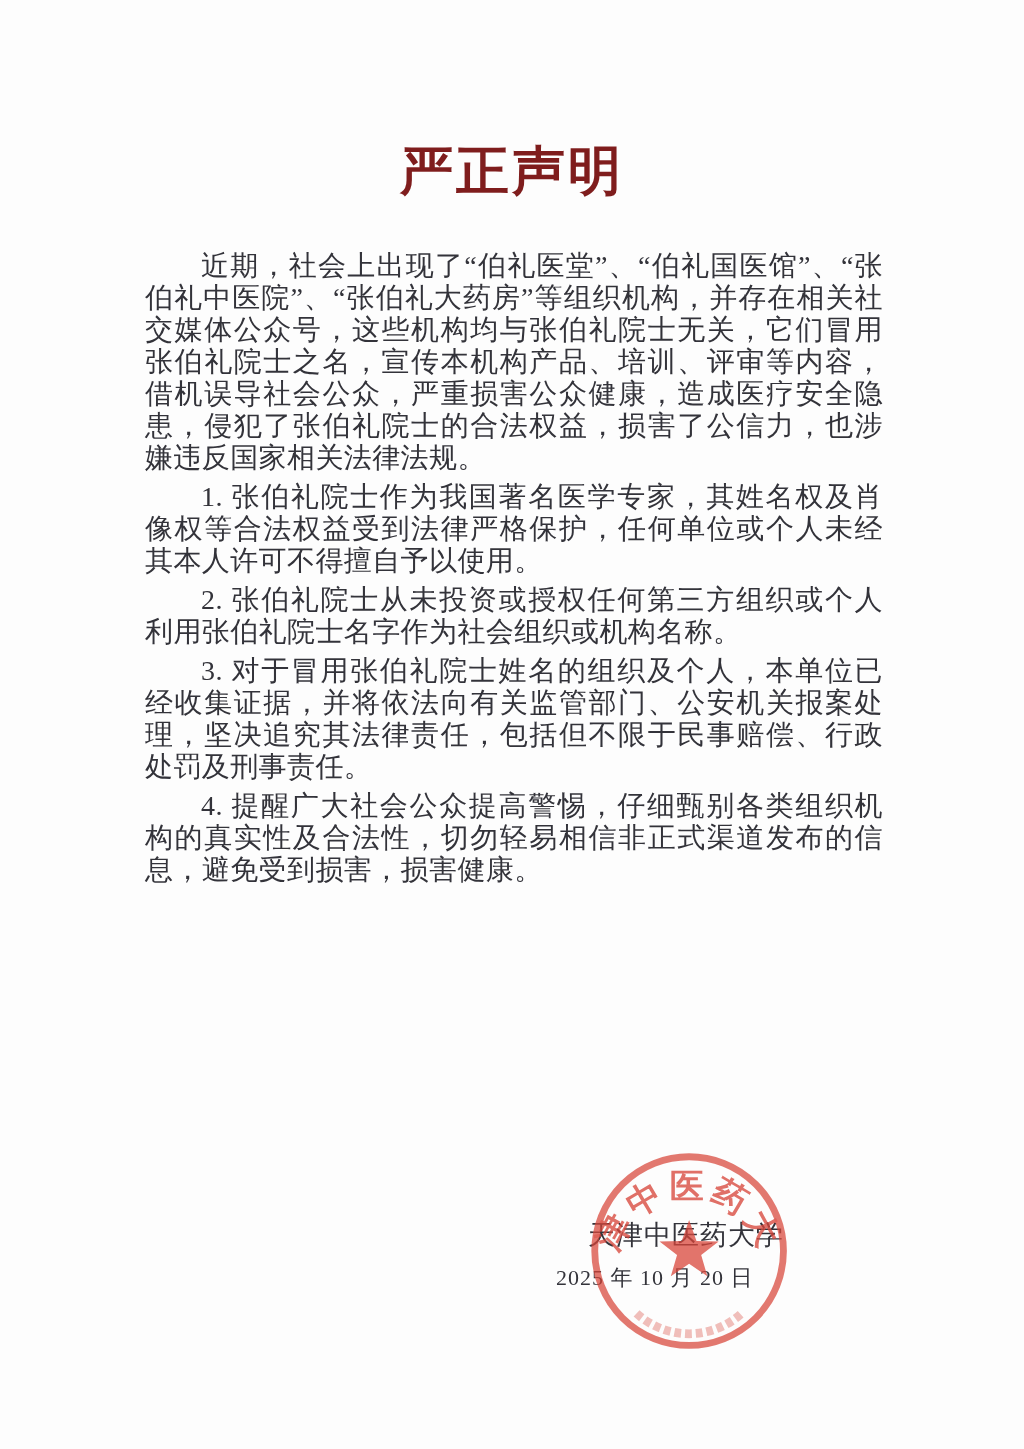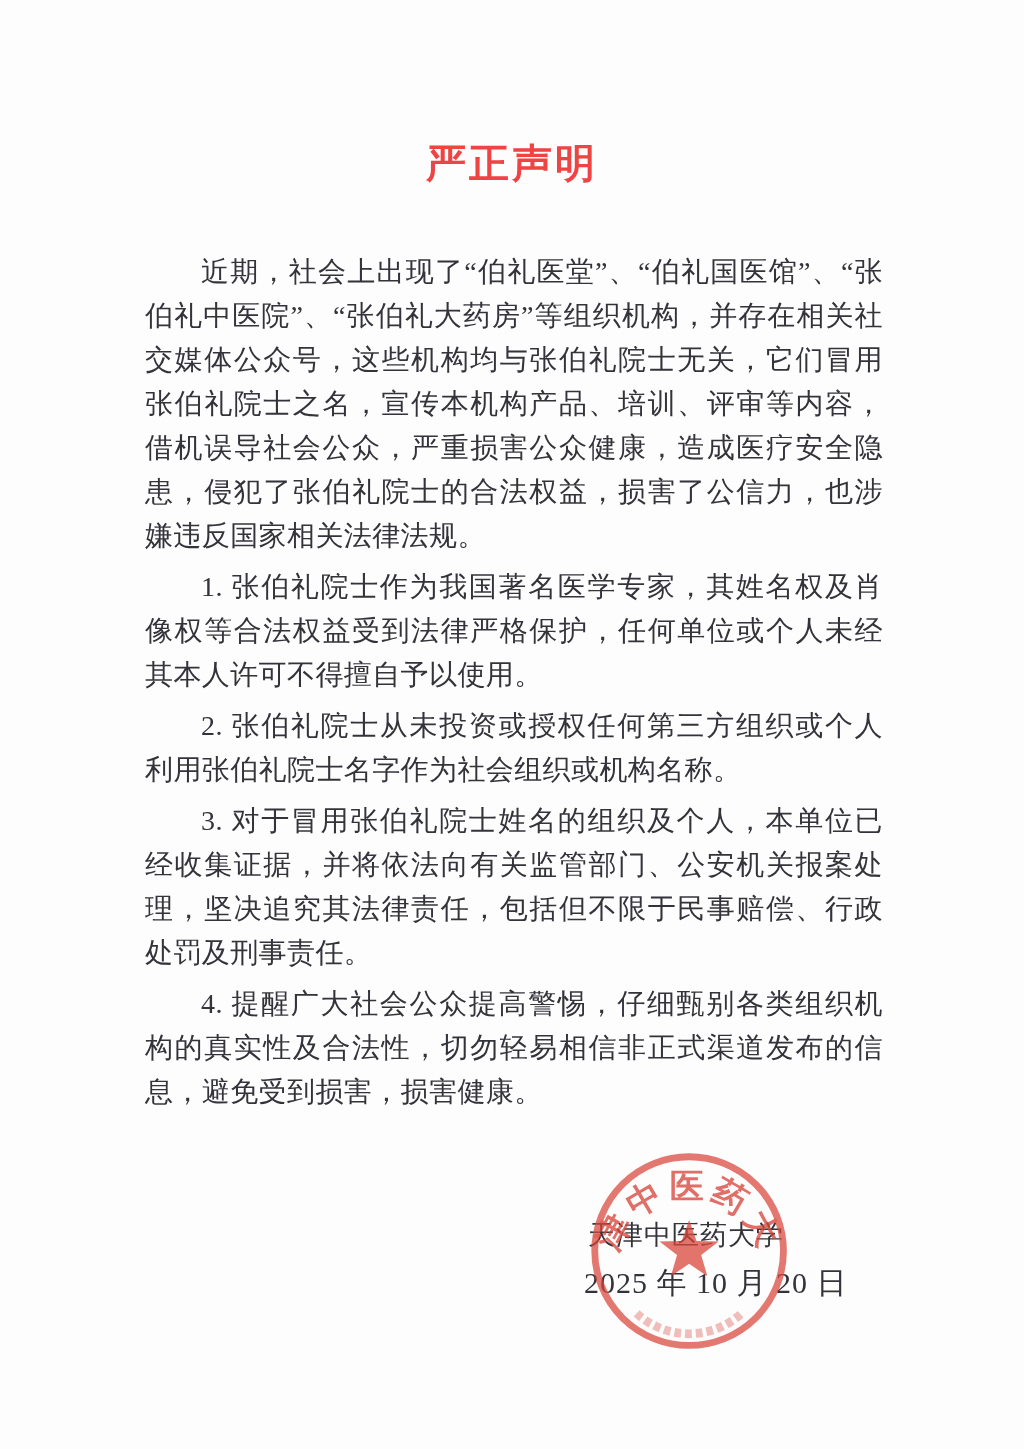--- a/index.html
+++ b/index.html
@@ -11,56 +11,55 @@
     background: var(--paper-color, #fdfdfd);
     overflow: hidden;
     font-family: "Liberation Serif", "DejaVu Serif", serif;
   }
   .title {
     position: absolute;
     top: 136px;
     left: 0;
     width: 100%;
     text-align: center;
-    font-size: 40px;
+    font-size: 53px;
     font-weight: bold;
     letter-spacing: 3px;
-    color: #ef4444;
+    color: #7f1d1d;
   }
   .body-text {
     position: absolute;
     top: 250px;
     left: 145px;
     width: 738px;
     color: var(--text-color, #33333a);
   }
   .body-text p {
     font-size: 28px;
-    line-height: 44px;
+    line-height: 32px;
     margin: 0 0 7px 0;
     text-indent: 2em;
     text-align: justify;
     letter-spacing: 0.4px;
   }
   .signature {
     position: absolute;
     top: 1217px;
     left: 588px;
     font-size: 27px;
     letter-spacing: 1px;
     color: var(--text-color, #33333a);
   }
   .date {
     position: absolute;
     top: 1263px;
     left: 556px;
-    font-size: 30px;
+    font-size: 22px;
     letter-spacing: 1px;
     color: var(--text-color, #33333a);
-    margin-left: 28px;
   }
   .seal {
     position: absolute;
     top: 1148px;
     left: 586px;
     width: 214px;
     height: 214px;
     opacity: 0.85;
     filter: blur(0.3px);
   }

